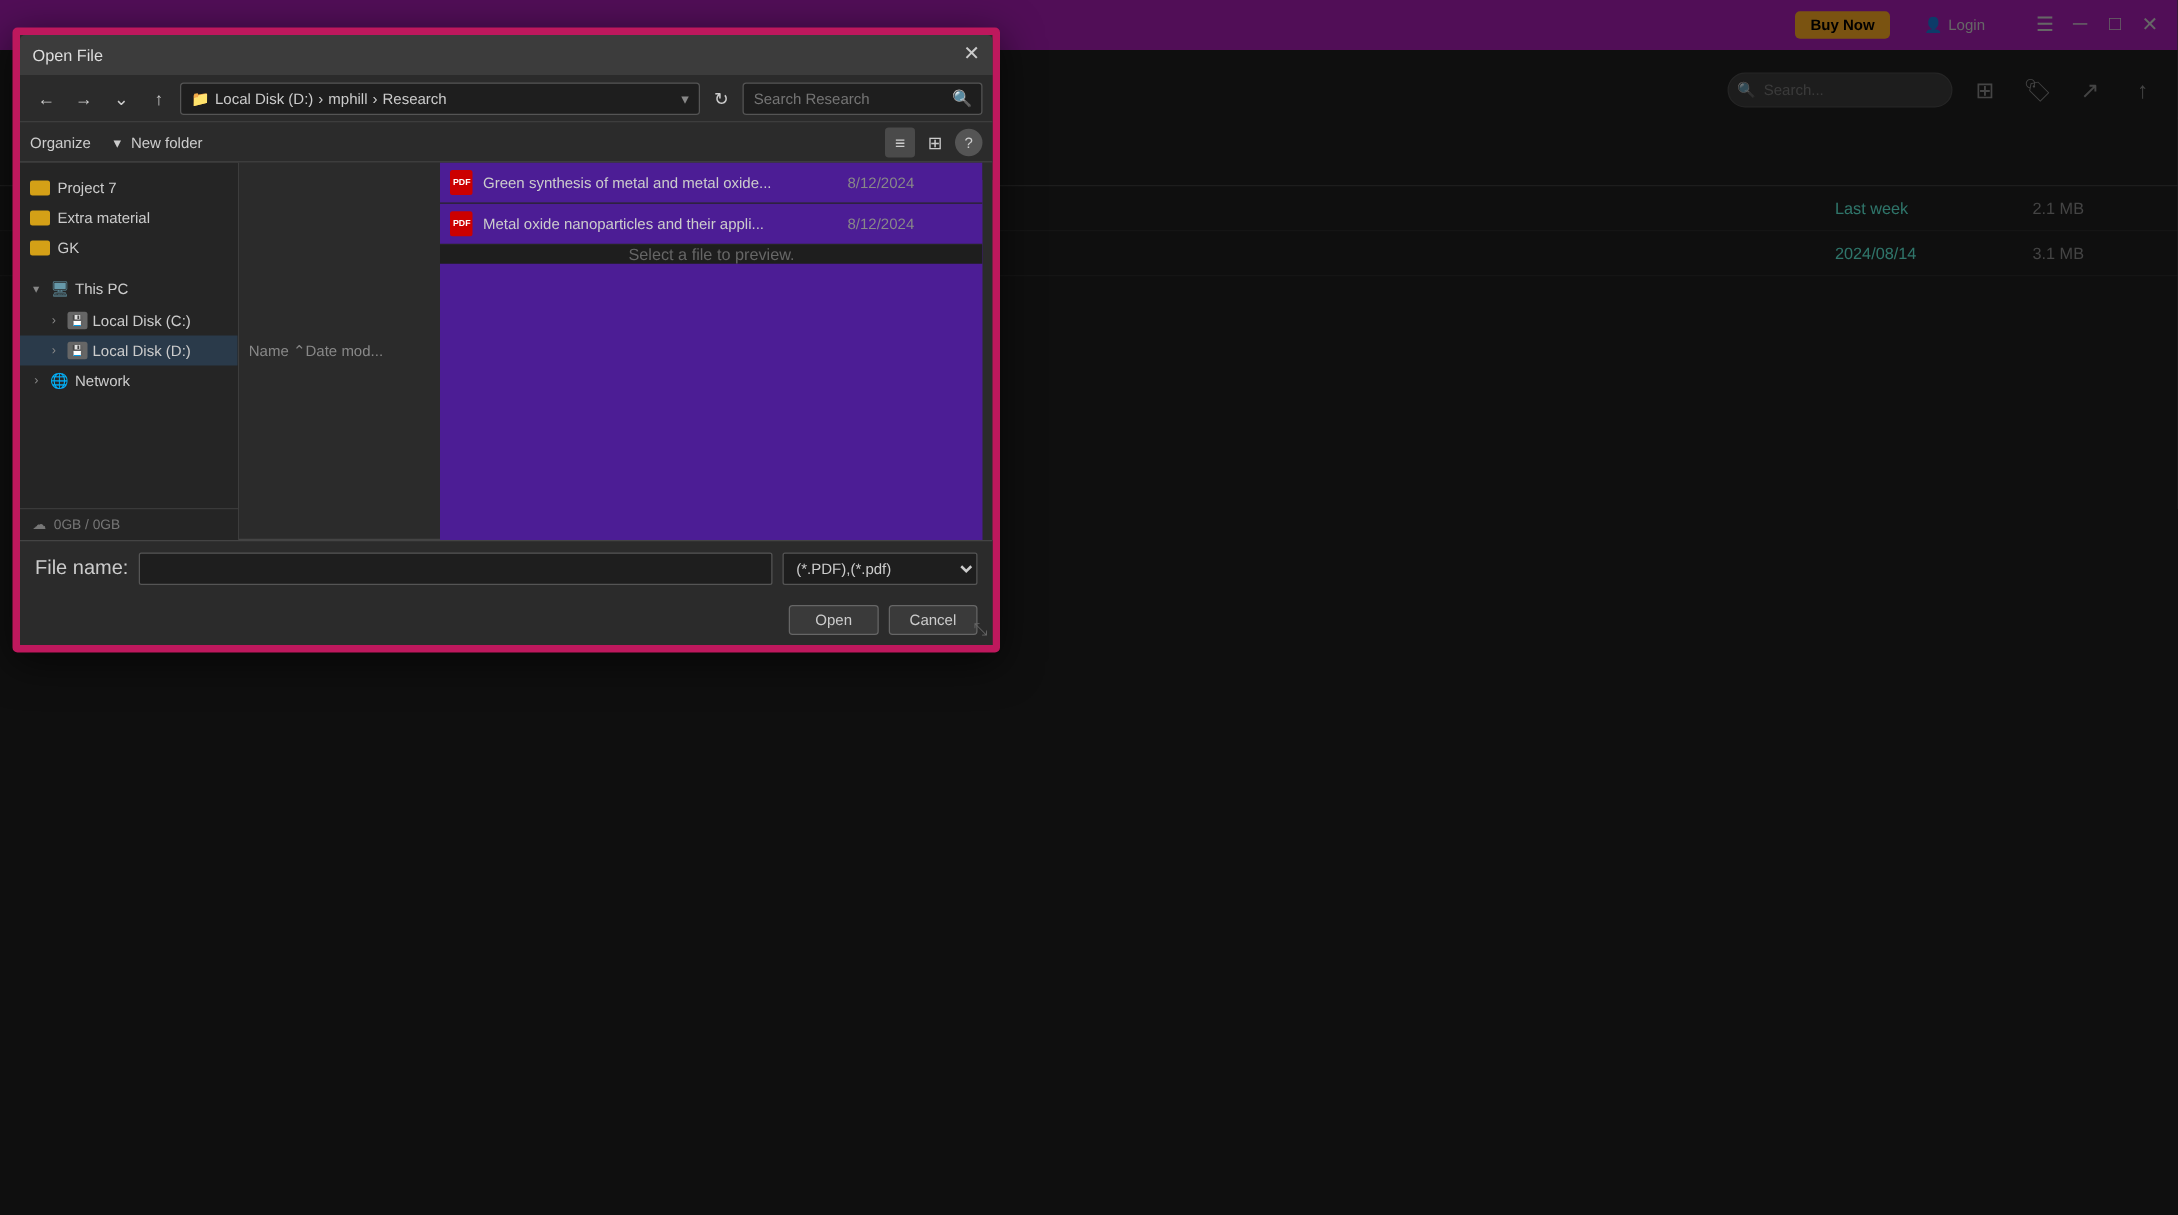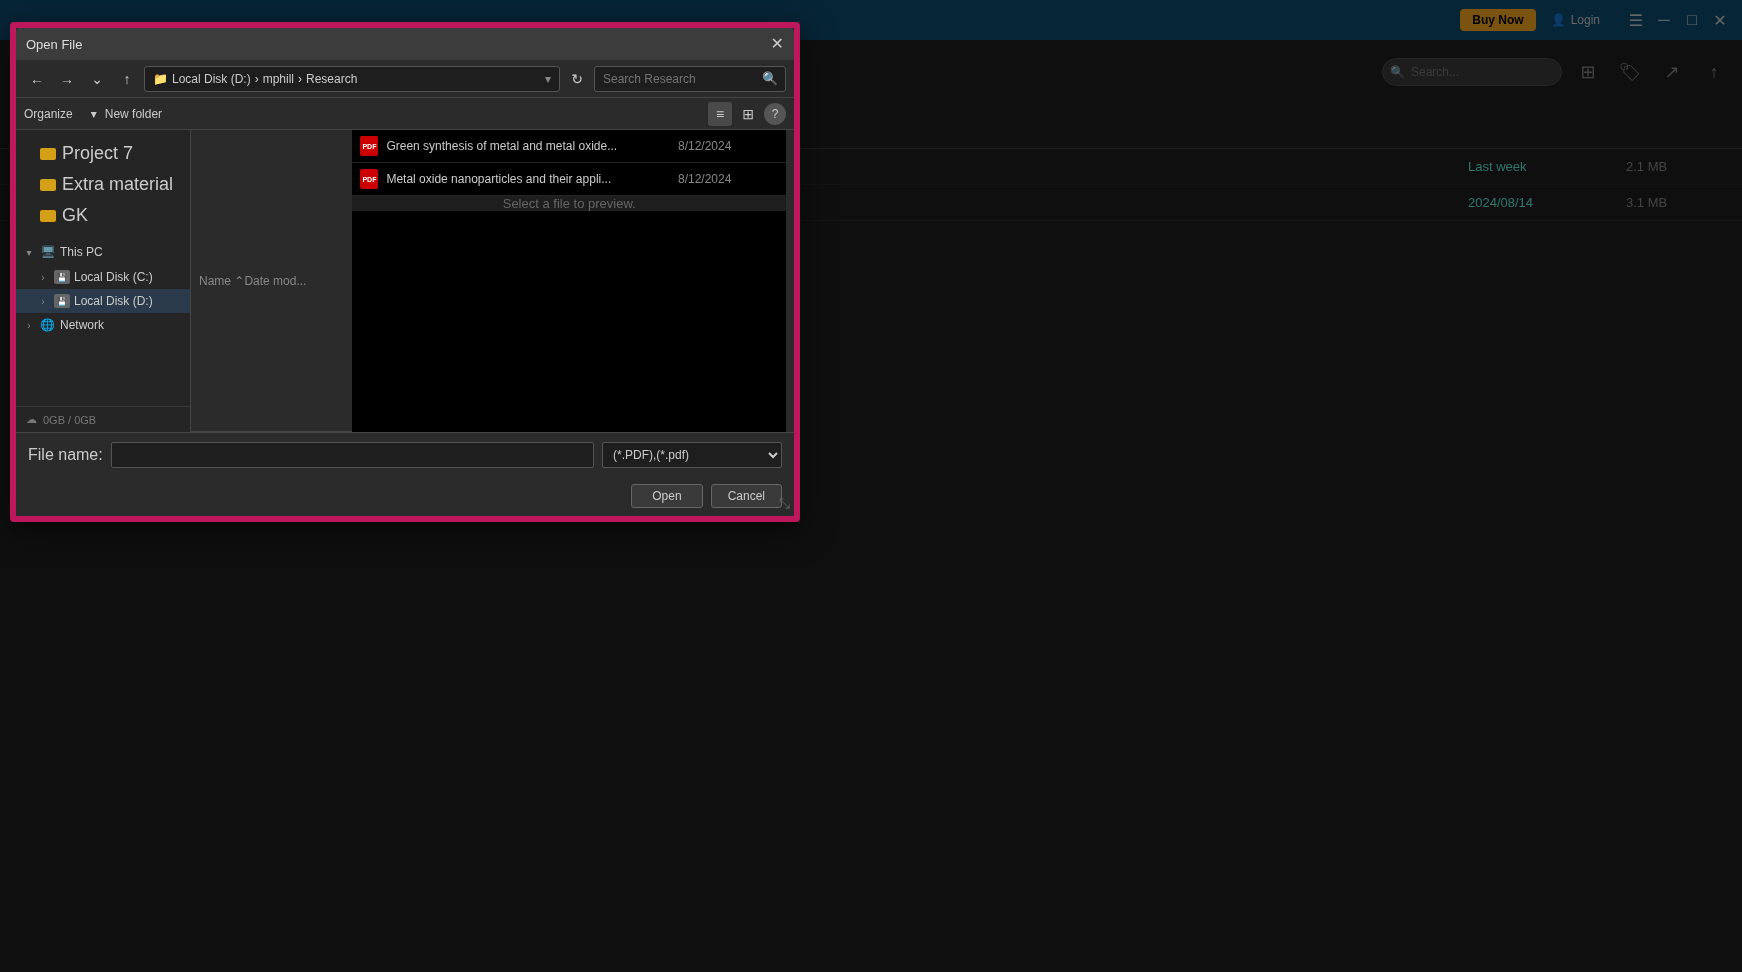--- a/index.html
+++ b/index.html
@@ -19,26 +19,26 @@
       position: absolute;
       top: 0; left: 0;
       width: 100%; height: 100%;
       background: #1e1e1e;
     }
 
     .app-titlebar {
       position: absolute;
       top: 0; left: 0; right: 0;
       height: 40px;
-      background: #0c4a6e;
+      background: #a21caf;
       display: flex;
       align-items: center;
       justify-content: flex-end;
       padding-right: 10px;
-      gap: 8px;
+      gap: 20px;
     }
 
     .buy-now-btn {
       background: #f5a623;
       color: #000;
       border: none;
       padding: 4px 12px;
       border-radius: 4px;
       font-size: 12px;
       font-weight: bold;
@@ -312,22 +312,21 @@
       padding: 4px 0;
     }
 
     .sidebar-folder {
       display: flex;
       align-items: center;
       padding: 5px 8px;
       gap: 6px;
       cursor: pointer;
       color: #ccc;
-      font-size: 18px;
-      margin-left: 16px;
+      font-size: 12px;
     }
 
     .sidebar-folder-icon {
       width: 16px;
       height: 12px;
       background: #d4a017;
       border-radius: 2px;
       position: relative;
       flex-shrink: 0;
     }
@@ -418,21 +417,21 @@
       font-size: 12px;
       background: #2b2b2b;
     }
 
     .col-name { flex: 1; cursor: pointer; }
     .col-date { width: 100px; }
 
     .file-list {
       flex: 1;
       overflow-y: auto;
-      background: #000000;
+      background: #4c1d95;
     }
 
     .file-row {
       display: flex;
       align-items: center;
       padding: 6px 8px;
       gap: 8px;
       cursor: pointer;
       border-bottom: 1px solid #252525;
     }
@@ -512,21 +511,21 @@
       background: #1e1e1e;
       border: 1px solid #555;
       color: #ccc;
       font-size: 12px;
       padding: 0 6px;
       outline: none;
       border-radius: 2px;
     }
 
     .filetype-select {
-      width: 180px;
+      width: 156px;
       height: 26px;
       background: #1e1e1e;
       border: 1px solid #555;
       color: #ccc;
       font-size: 12px;
       padding: 0 6px;
       outline: none;
       border-radius: 2px;
     }
 

